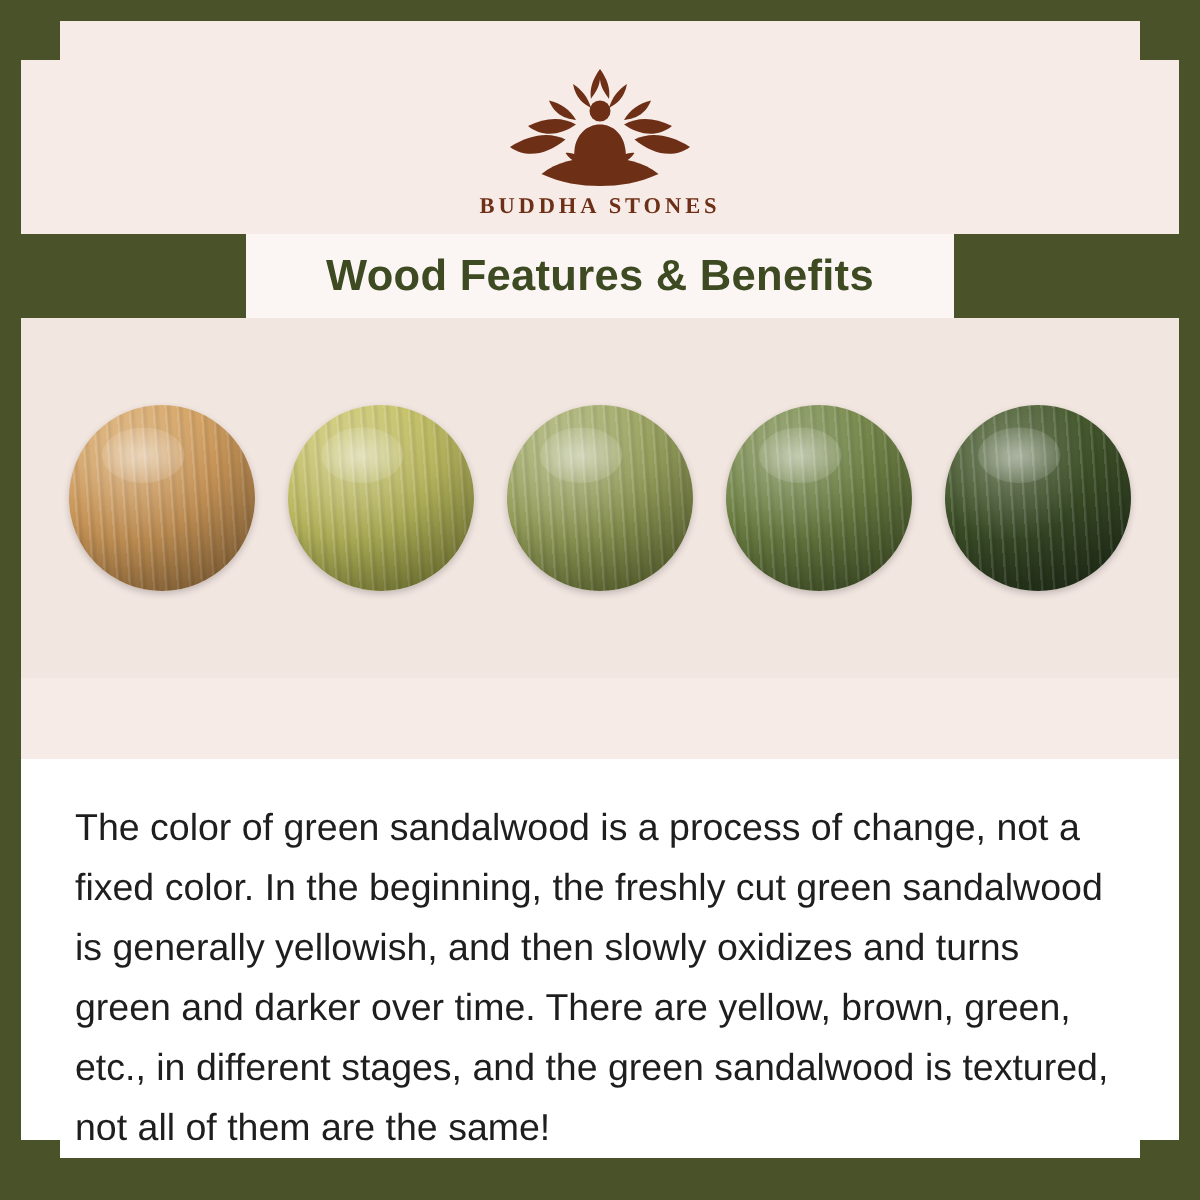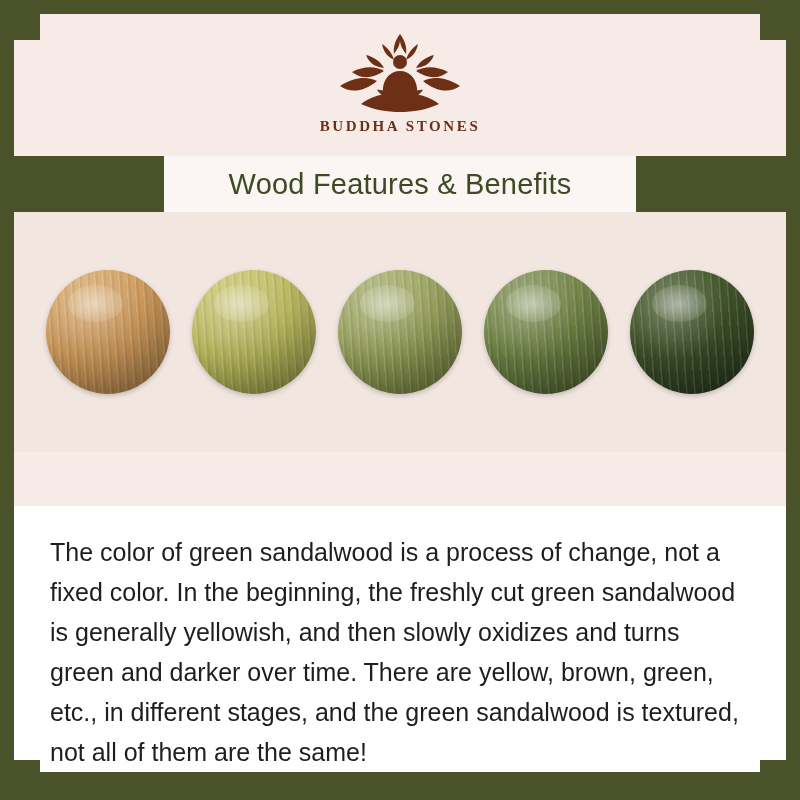--- a/index.html
+++ b/index.html
@@ -27,21 +27,21 @@
     top: 14px;
     width: 772px;
     height: 772px;
     background: #f6ebe6;
   }
 
   
   .logo-band {
     position: absolute;
     left: 0;
-    top: 2px;
+    top: 14px;
     width: 772px;
     height: 140px;
     background: #f6ebe6;
     display: flex;
     flex-direction: column;
     align-items: center;
     justify-content: flex-start;
   }
   .logo-mark {
     margin-top: 14px;
@@ -87,21 +87,21 @@
     top: 0;
     width: 472px;
     height: 56px;
     background: #fbf6f3;
     display: flex;
     align-items: center;
     justify-content: center;
   }
   .title-text {
     font-size: 29px;
-    font-weight: normal;
+    font-weight: bold;
     color: #3d4a22;
     font-family: "Liberation Sans", sans-serif;
     letter-spacing: 0.2px;
   }
 
   
   .beads-area {
     position: absolute;
     left: 0;
     top: 198px;

